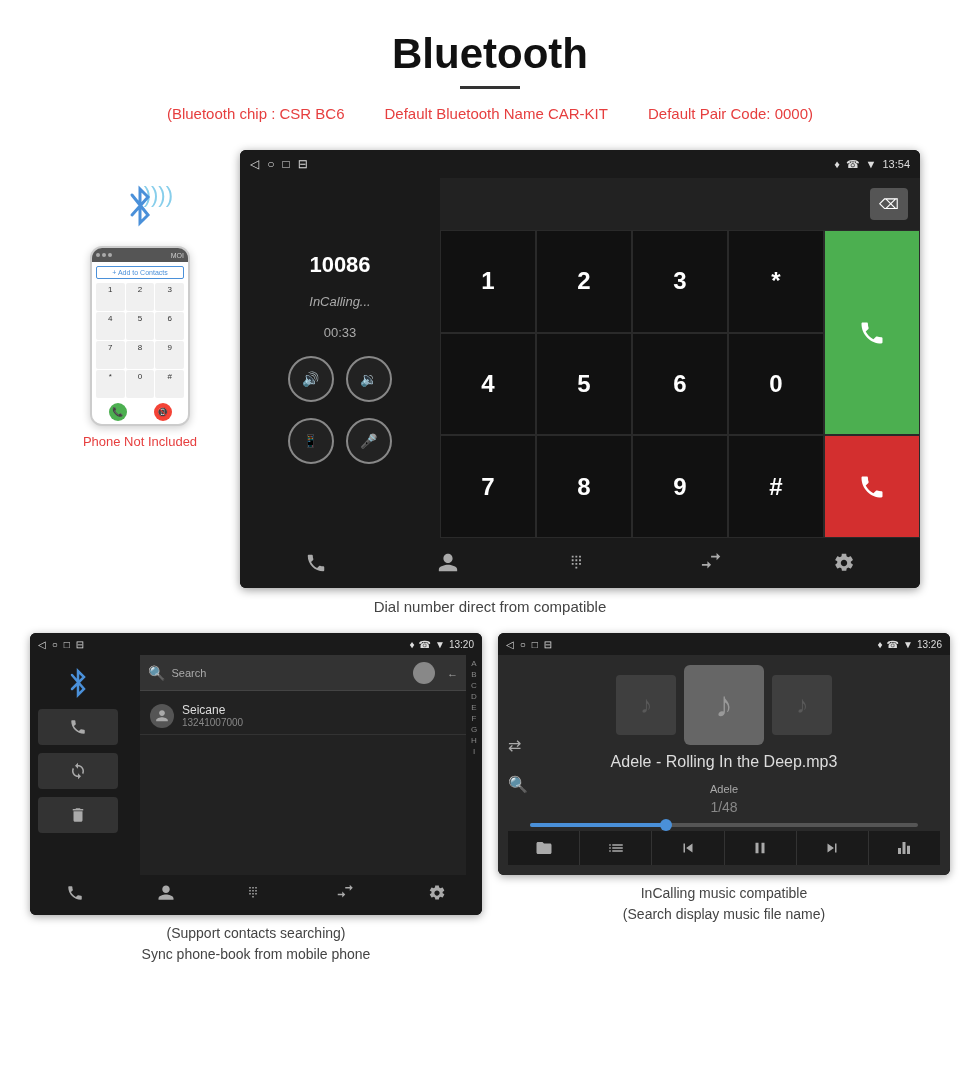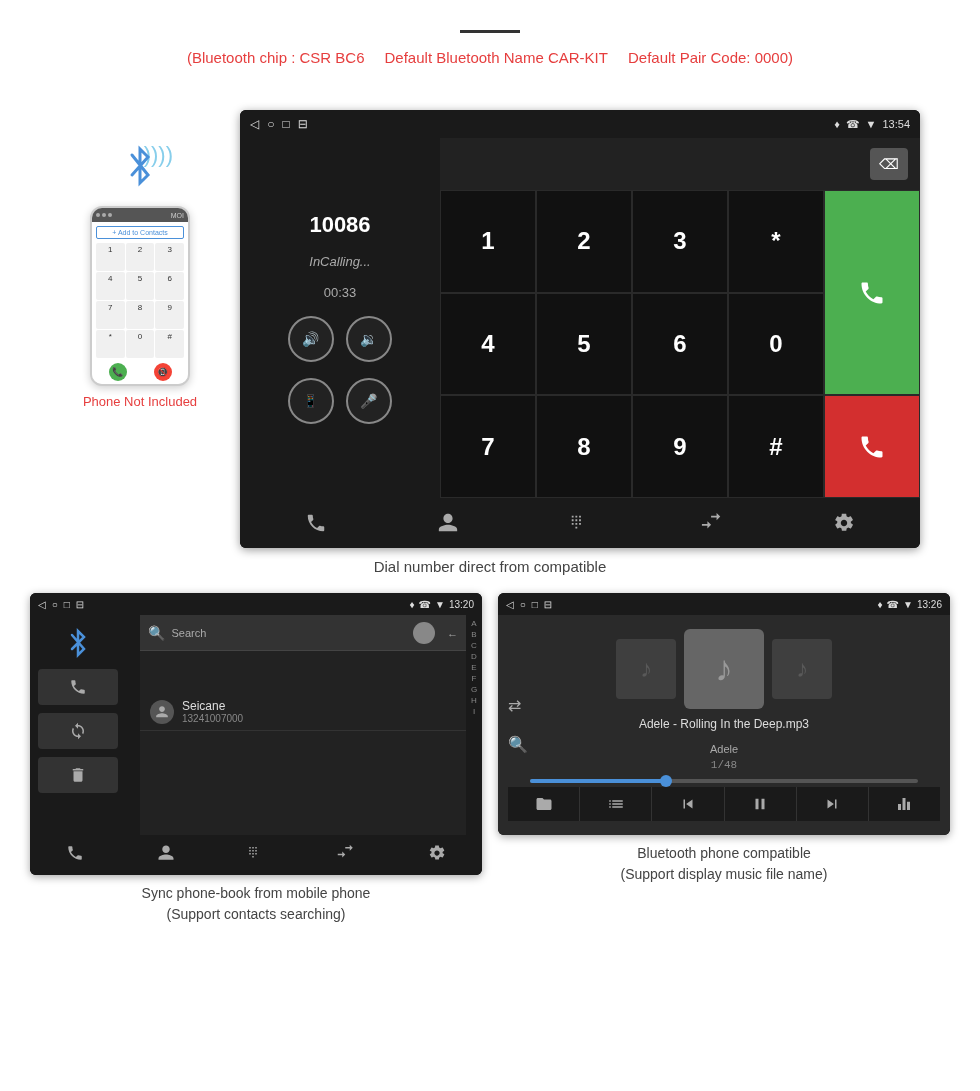--- a/index.html
+++ b/index.html
@@ -32,24 +32,24 @@
       font-size: 16px;
       color: #444;
       line-height: 1.6;
       max-width: 700px;
       margin: 0 auto 10px;
     }
     .specs-row {
       font-size: 15px;
       color: #e63e3e;
       text-align: center;
-      margin-bottom: 34px;
+      margin-bottom: 18px;
       display: flex;
       justify-content: center;
-      gap: 20px;
+      gap: 40px;
       flex-wrap: wrap;
     }
 
     
     .main-screen-section {
       display: flex;
       justify-content: center;
       align-items: flex-start;
       padding: 0 30px;
       margin-bottom: 10px;
@@ -348,21 +348,20 @@
       border-radius: 50%;
       margin-left: auto;
     }
     .pb-contact-list { flex: 1; padding: 6px 0; }
     .pb-contact-item {
       display: flex;
       align-items: center;
       padding: 6px 10px;
       gap: 8px;
       border-bottom: 1px solid #333;
-      margin-top: 36px;
     }
     .pb-avatar {
       width: 24px; height: 24px;
       border-radius: 50%;
       background: #555;
       display: flex; align-items: center; justify-content: center;
       color: #aaa;
       font-size: 12px;
     }
     .pb-contact-info { display: flex; flex-direction: column; }
@@ -391,23 +390,23 @@
     .music-body {
       height: 220px;
       background: #2a2a2a;
       display: flex;
       flex-direction: column;
       align-items: center;
       justify-content: center;
       padding: 10px;
       position: relative;
     }
-    .music-title { font-size: 12px; color: #ddd; text-align: center; margin-bottom: 12px; }
+    .music-title { font-size: 16px; color: #ddd; text-align: center; margin-bottom: 12px; }
     .music-artist { font-size: 11px; color: #aaa; text-align: center; margin-bottom: 4px; }
-    .music-track-info { font-size: 11px; color: #888; margin-bottom: 8px; font-family: Liberation Mono, monospace; }
+    .music-track-info { font-size: 14px; color: #888; margin-bottom: 8px; }
     .music-progress-bar {
       width: 90%;
       height: 4px;
       background: #555;
       border-radius: 2px;
       margin-bottom: 4px;
       position: relative;
     }
     .music-progress-fill {
       height: 100%;
@@ -457,20 +456,21 @@
       display: flex;
       flex-direction: column;
       align-items: center;
       margin-bottom: 6px;
     }
   </style>
 </head>
 <body>
 
 <div class="page-header">
+  <h1 class="page-title">Bluetooth</h1>
   <div class="title-underline"></div>
   <div class="specs-row">
     <span>(Bluetooth chip : CSR BC6</span>
     <span>Default Bluetooth Name CAR-KIT</span>
     <span>Default Pair Code: 0000)</span>
   </div>
 </div>
 
 <div class="main-screen-section">
 
@@ -734,22 +734,22 @@
         </span>
         <span class="small-bottom-icon">
           <svg width="18" height="18" viewBox="0 0 24 24" fill="#aaa">
               <path d="M12 15.5c-1.9 0-3.5-1.6-3.5-3.5S10.1 8.5 12 8.5s3.5 1.6 3.5 3.5-1.6 3.5-3.5 3.5zm7.4-3c.1-.3.1-.7.1-1s0-.7-.1-1l2.1-1.6c.2-.2.2-.4.1-.6l-2-3.5c-.1-.2-.4-.3-.6-.2l-2.5 1c-.5-.4-1.1-.8-1.7-1L14.4 2h-4.8L9.3 4.6c-.6.2-1.2.6-1.7 1L5.1 4.7c-.2-.1-.5 0-.6.2L2.5 8.4c-.1.2-.1.5.1.6L4.7 10c-.1.3-.1.7-.1 1s0 .7.1 1L2.6 13.6c-.2.2-.2.4-.1.6l2 3.5c.1.2.4.3.6.2l2.5-1c.5.4 1.1.8 1.7 1l.4 2.6h4.8l.4-2.6c.6-.2 1.2-.6 1.7-1l2.5 1c.2.1.5 0 .6-.2l2-3.5c.1-.2.1-.5-.1-.6l-2.2-1.6z"></path>
             </svg>
         </span>
       </div>
     </div>
 
     <div class="bottom-caption">
+      <div>(Support contacts searching)</div>
       <div>Sync phone-book from mobile phone</div>
-      <div>(Support contacts searching)</div>
     </div>
   </div>
 
   <div class="bottom-screen-block">
     <div class="small-android">
       <div class="small-status-bar">
         <div style="display:flex;gap:6px;color:#ddd;">
           <span>◁</span>
           <span>○</span>
           <span>□</span>
@@ -824,18 +824,18 @@
               <svg width="18" height="18" viewBox="0 0 24 24" fill="#aaa">
                   <path d="M10 20h4V4h-4v16zm-6 0h4v-8H4v8zM16 9v11h4V9h-4z"></path>
                 </svg>
             </div>
           </div>
         </div>
       </div>
     </div>
 
     <div class="bottom-caption">
-      <div>Bluetooth phone compatible</div>
-      <div>(Support display music file name)</div>
+      <div>InCalling music compatible</div>
+      <div>(Search display music file name)</div>
     </div>
   </div>
 
 </div>
 
 </body></html>

